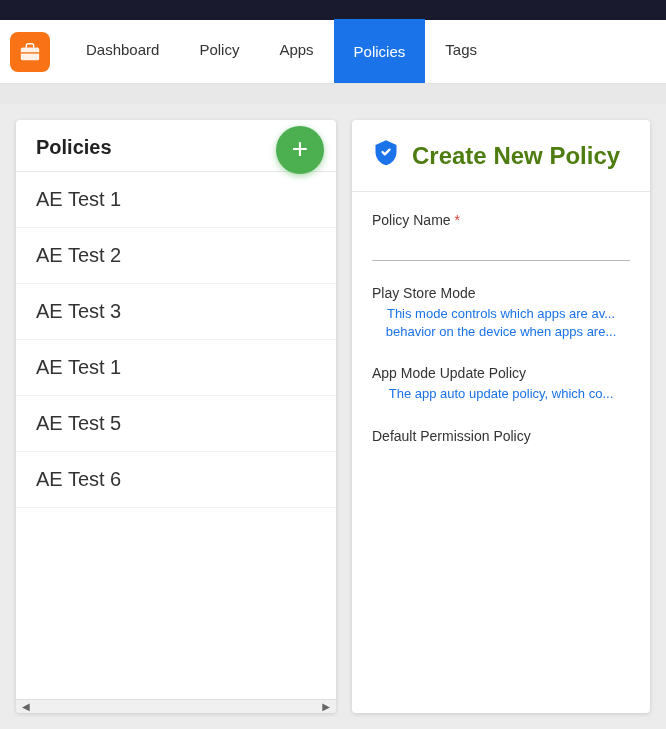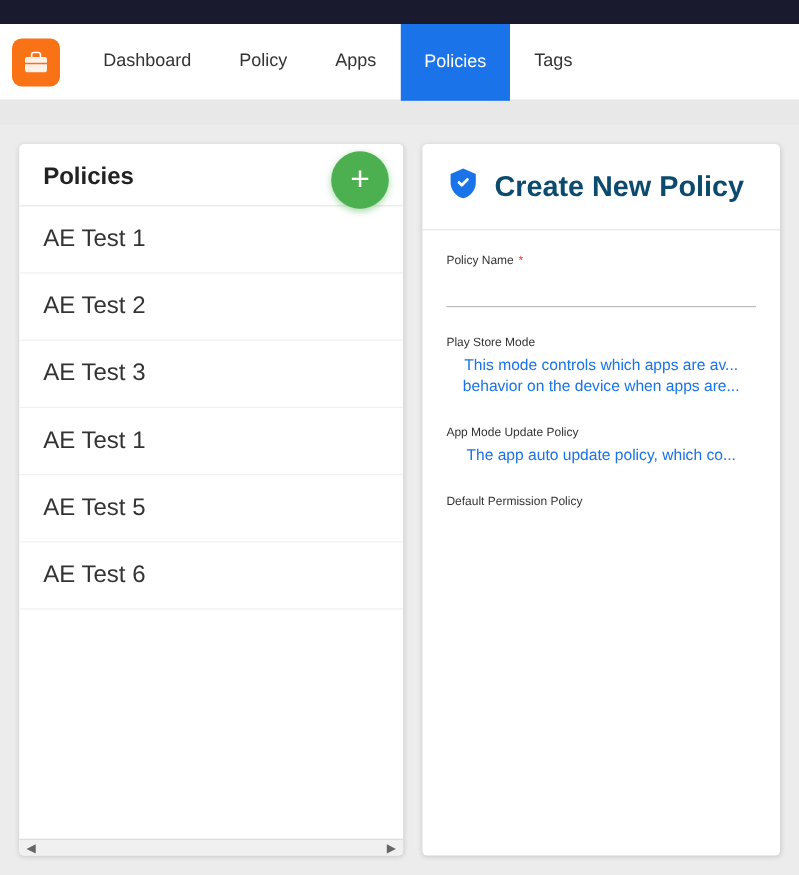--- a/index.html
+++ b/index.html
@@ -32,21 +32,21 @@
       align-items: center;
       justify-content: center;
       margin-right: 16px;
       flex-shrink: 0;
     }
 
     .nav-logo svg { width: 22px; height: 22px; }
 
     .nav-links {
       display: flex;
-      align-items: center;
+      align-items: flex-end;
       height: 100%;
       gap: 0;
     }
 
     .nav-link {
       padding: 0 20px;
       height: 64px;
       display: flex;
       align-items: center;
       font-size: 15px;
@@ -189,21 +189,21 @@
     }
 
     .shield-icon {
       color: #1a73e8;
       font-size: 26px;
     }
 
     .create-policy-title {
       font-size: 24px;
       font-weight: 600;
-      color: #0c4a6e;
+      color: #4d7c0f;
     }
 
     .general-section-header {
       background: #1e2d3d;
       color: #fff;
       padding: 14px 20px;
       font-size: 18px;
       font-weight: 600;
     }
 
@@ -211,21 +211,21 @@
       padding: 20px;
       flex: 1;
       overflow-y: auto;
     }
 
     .form-field {
       margin-bottom: 24px;
     }
 
     .form-label {
-      font-size: 10px;
+      font-size: 14px;
       font-weight: 500;
       color: #333;
       margin-bottom: 4px;
       display: flex;
       align-items: center;
       gap: 4px;
     }
 
     .required-star {
       color: #e53935;

